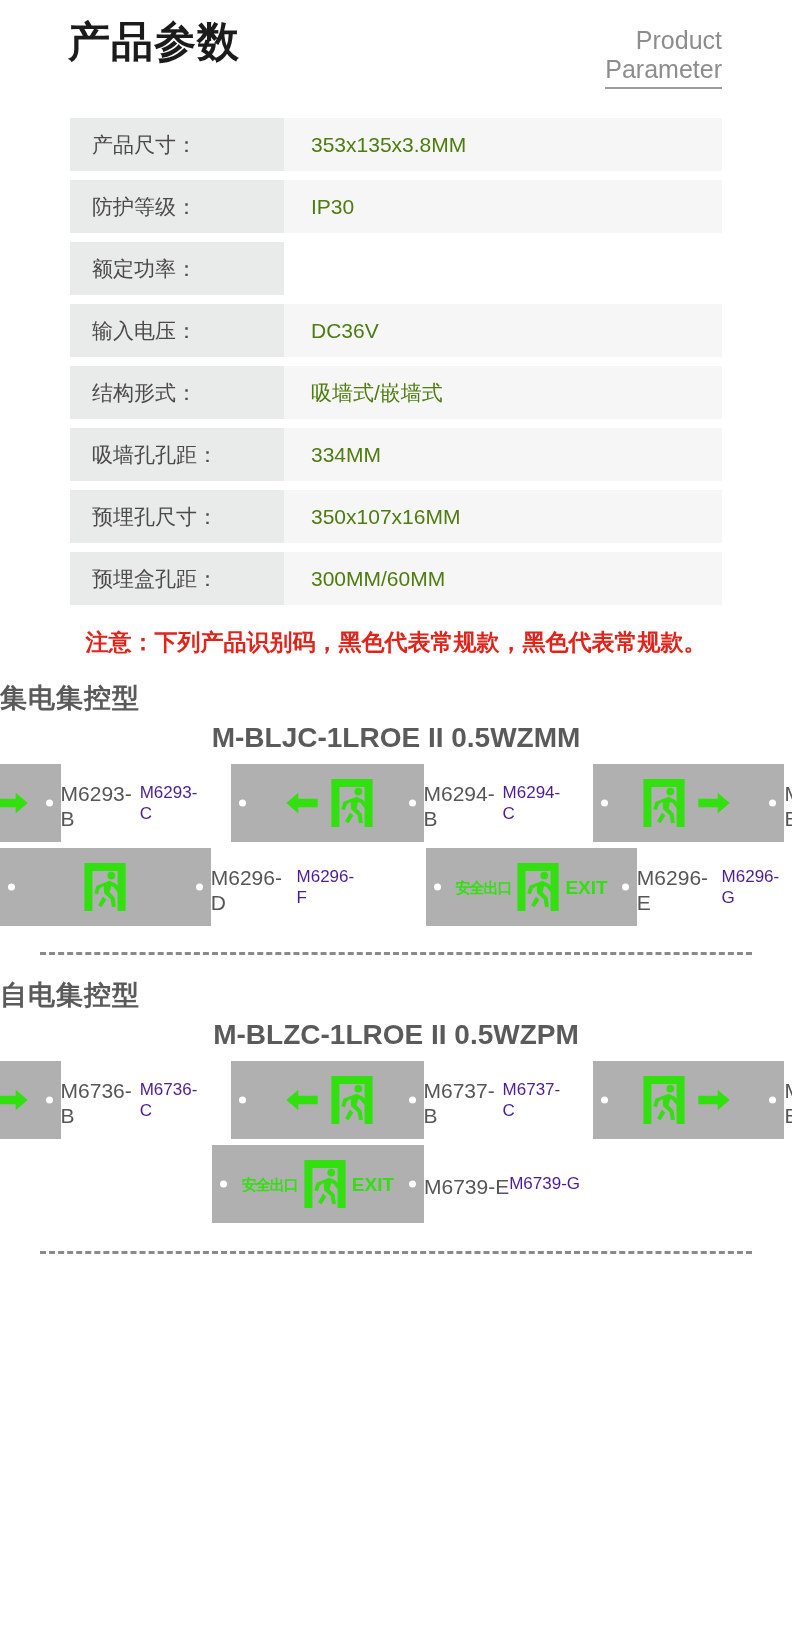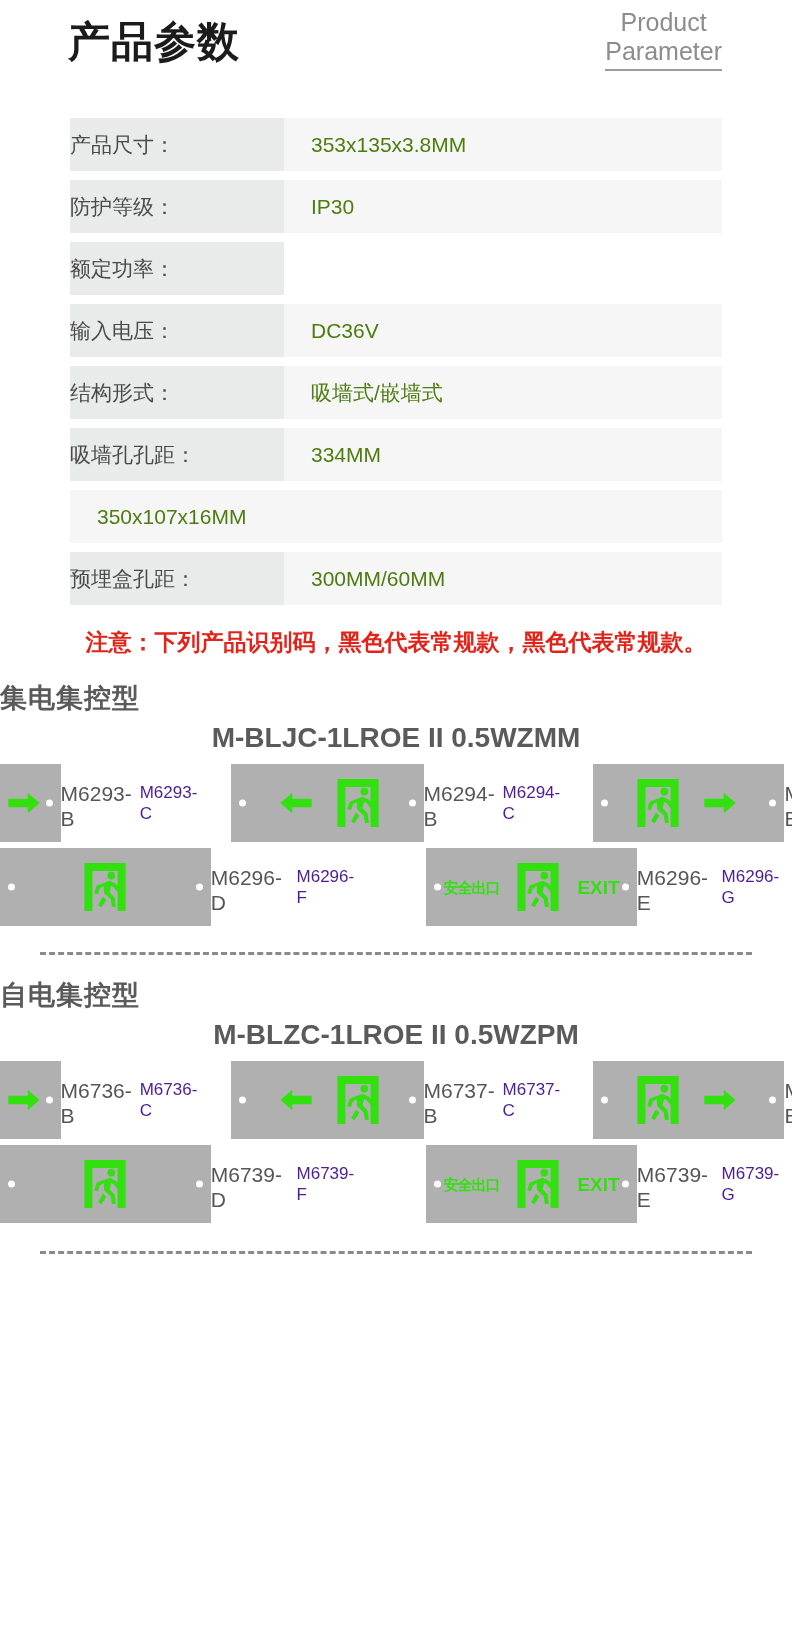--- a/index.html
+++ b/index.html
@@ -22,22 +22,22 @@
     top: 17px;
     font-size: 42px;
     font-weight: bold;
     color: #1b1b1b;
     letter-spacing: 1px;
     line-height: 1.2;
   }
   .header-en {
     position: absolute;
     right: 70px;
-    top: 8px;
-    text-align: center;
+    top: 26px;
+    text-align: right;
     color: #8d8d8d;
     font-size: 25px;
     line-height: 1.15;
     border-bottom: 2px solid #9b9b9b;
     padding-bottom: 3px;
   }
   .header-en span { display: block; }
 
   
   .spec-table {
@@ -46,20 +46,21 @@
     display: flex;
     flex-direction: column;
     gap: 9px;
   }
   .spec-row { display: flex; height: 53px; }
   .spec-label {
     width: 214px;
     background: #e9eaea;
     display: flex;
     align-items: center;
+    padding-left: 22px;
     font-size: 21px;
     color: #4a4a4a;
   }
   .spec-value {
     flex: 1;
     background: #f6f6f6;
     display: flex;
     align-items: center;
     padding-left: 27px;
     font-size: 21px;
@@ -126,21 +127,21 @@
     top: 50%;
     transform: translateY(-50%);
   }
   .dot.left  { left: 8px; }
   .dot.right { right: 8px; }
 
   .sign-inner {
     display: flex;
     align-items: center;
     justify-content: center;
-    gap: 16px;
+    gap: 4px;
     width: 100%;
     padding: 0 16px;
   }
 
   
   .glyph { display: block; }
   .arrow { flex: 0 0 auto; }
   .pictogram { flex: 0 0 auto; }
 
   .zh-exit, .en-exit {
@@ -202,20 +203,21 @@
     </div>
     <div class="spec-row">
       <div class="spec-label">结构形式：</div>
       <div class="spec-value">吸墙式/嵌墙式</div>
     </div>
     <div class="spec-row">
       <div class="spec-label">吸墙孔孔距：</div>
       <div class="spec-value">334MM</div>
     </div>
     <div class="spec-row">
+      <div class="spec-label">预埋孔尺寸：</div>
       <div class="spec-value">350x107x16MM</div>
     </div>
     <div class="spec-row">
       <div class="spec-label">预埋盒孔距：</div>
       <div class="spec-value">300MM/60MM</div>
     </div>
   </div>
 
 <div class="notice">注意：下列产品识别码，黑色代表常规款，黑色代表常规款。</div>
 
@@ -387,36 +389,20 @@
           <div class="code-black">M6738-B</div>
           <div class="code-red">M6738-C</div>
         </div>
       </div>
       <div class="sign-row row2">
         <div class="sign-cell">
           <div class="sign-panel w-wide">
             <span class="dot left"></span>
             <span class="dot right"></span>
             <div class="sign-inner">
-              <svg class="glyph pictogram" width="46" height="48" viewBox="0 0 40 42">
-                <path fill="#32e00f" d="M2 0 h36 v42 h-7 V7 H9 v35 H2 Z"></path>
-                <circle cx="25.5" cy="11" r="3.4" fill="#32e00f"></circle>
-                <path fill="#32e00f" d="M24 15.5 l5.5 2.6 4.2 5.3 -2.6 2.1 -3.6-4.4 -2.1-1 -1.4 5.6 4.4 4.5 1.1 8.1 -3.4 0.5 -1.1-7 -5.8-5.4 -0.3-6.2 -3.5 2.1 -1.6 5.1 -3.2-1 2-6.4 Z"></path>
-                <path fill="#32e00f" d="M18.2 29.4 l2.9 2.7 -4.2 6.6 -2.9-1.8 Z"></path>
-              </svg>
-            </div>
-          </div>
-          <div class="code-black">M6739-D</div>
-          <div class="code-red">M6739-F</div>
-        </div>
-        <div class="sign-cell">
-          <div class="sign-panel w-wide">
-            <span class="dot left"></span>
-            <span class="dot right"></span>
-            <div class="sign-inner">
               <span class="zh-exit">安全出口</span>
               <svg class="glyph pictogram" width="46" height="48" viewBox="0 0 40 42">
                 <path fill="#32e00f" d="M2 0 h36 v42 h-7 V7 H9 v35 H2 Z"></path>
                 <circle cx="25.5" cy="11" r="3.4" fill="#32e00f"></circle>
                 <path fill="#32e00f" d="M24 15.5 l5.5 2.6 4.2 5.3 -2.6 2.1 -3.6-4.4 -2.1-1 -1.4 5.6 4.4 4.5 1.1 8.1 -3.4 0.5 -1.1-7 -5.8-5.4 -0.3-6.2 -3.5 2.1 -1.6 5.1 -3.2-1 2-6.4 Z"></path>
                 <path fill="#32e00f" d="M18.2 29.4 l2.9 2.7 -4.2 6.6 -2.9-1.8 Z"></path>
               </svg>
               <span class="en-exit">EXIT</span>
             </div>
           </div>

